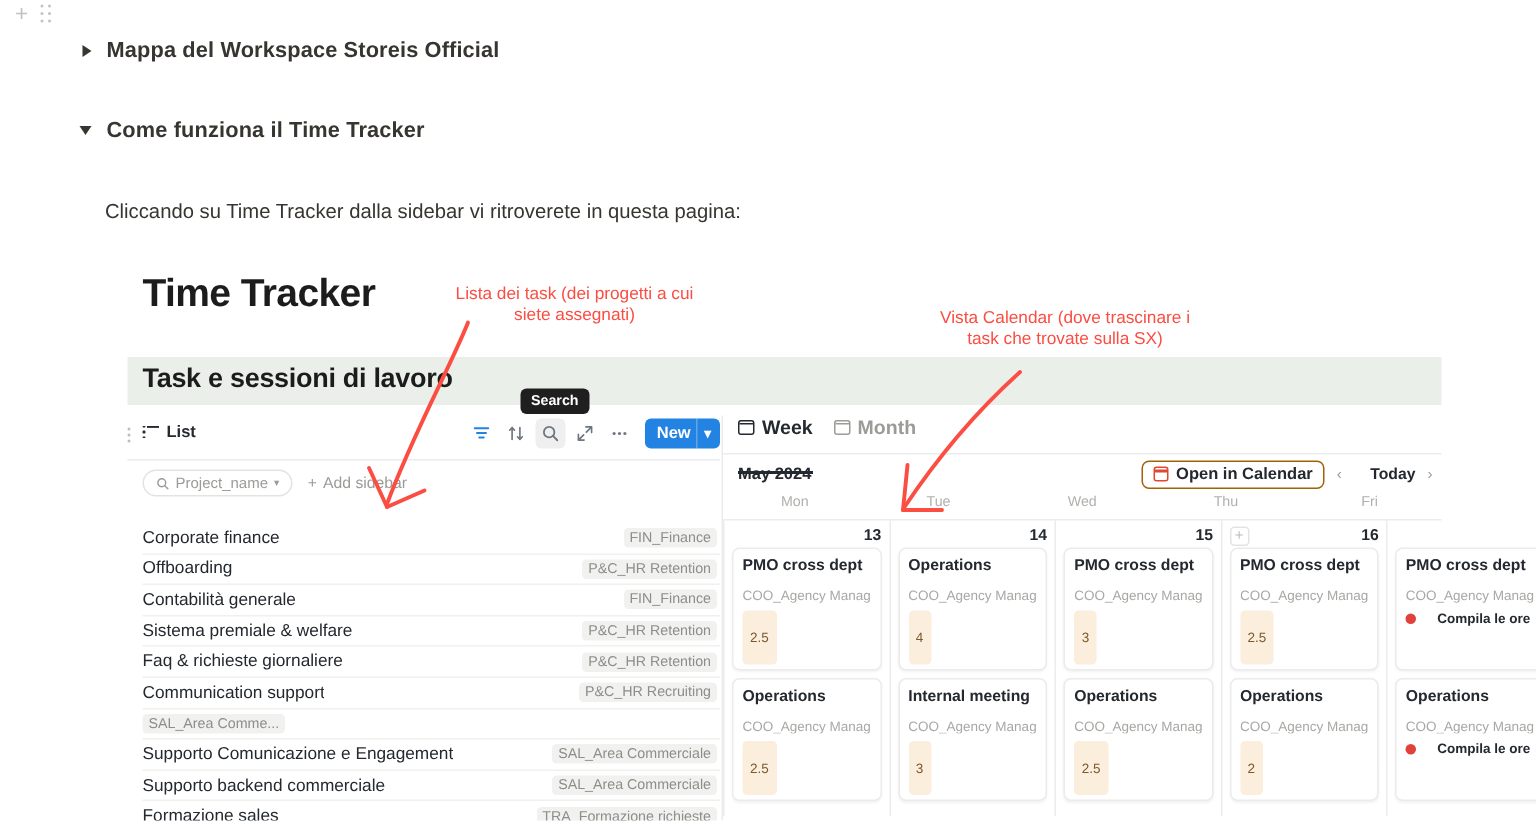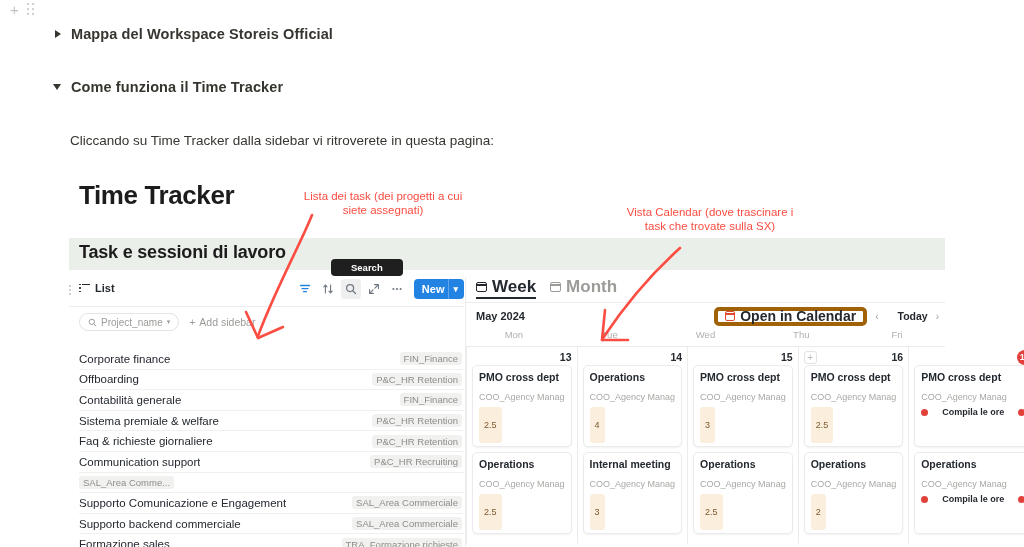--- a/index.html
+++ b/index.html
@@ -19,21 +19,21 @@
 
   .toggle-row { position:absolute; display:flex; align-items:center; gap:10px; color:#37352f; }
   .toggle-row .tri { width:0; height:0; flex:none; }
   .tri.closed { border-left:6px solid #37352f; border-top:4.5px solid transparent; border-bottom:4.5px solid transparent; }
   .tri.open { border-top:6px solid #37352f; border-left:4.5px solid transparent; border-right:4.5px solid transparent; }
   .toggle-label { font-size:14.5px; font-weight:600; letter-spacing:.1px; }
 
   .para { position:absolute; font-size:13.5px; color:#37352f; }
 
   
-  .shot { position:absolute; left:60px; top:178px; width:900px; height:369px; }
+  .shot { position:absolute; left:76px; top:178px; width:900px; height:369px; }
 
   .tt-title { position:absolute; left:19px; top:2px; font-size:26px; font-weight:bold; color:#1c1c1c; letter-spacing:-.4px; }
 
   .green-band { position:absolute; left:9px; top:60px; width:876px; height:32px; background:#eaefe9; }
   .green-band .band-text { position:absolute; left:10px; top:4px; font-size:18px; font-weight:bold; color:#1c1c1c; letter-spacing:-.2px; }
 
   
   .list-panel { position:absolute; left:9px; top:99px; width:395px; height:270px; }
   .list-toolbar { position:relative; height:30px; border-bottom:1px solid #ececec; }
   .lt-dots { position:absolute; left:0px; top:8px; display:grid; grid-template-rows:2px 2px 2px; gap:2px; }
@@ -46,43 +46,43 @@
   .ico-list b:nth-of-type(1){top:0;} .ico-list b:nth-of-type(2){top:3.6px;} .ico-list b:nth-of-type(3){top:7.2px;}
 
   .lt-actions { position:absolute; right:0; top:2px; display:flex; align-items:center; gap:3px; }
   .ico-btn { width:20px; height:20px; border-radius:4px; display:flex; align-items:center; justify-content:center; color:#6e7681; }
   .ico-btn.active { background:#efefef; }
   .filter-ico { color:#2383e2; }
   .btn-new { height:20px; background:#2383e2; color:#fff; border-radius:4px; display:flex; align-items:center; font-size:11px; font-weight:bold; padding:0 2px 0 8px; margin-left:4px; }
   .btn-new .sep { width:1px; height:20px; background:rgba(255,255,255,.28); margin:0 4px; }
   .btn-new .chev { font-size:9px; padding-right:4px; }
 
-  .tooltip { position:absolute; left:262px; top:-18px; background:#1f1f1f; color:#fff; font-size:9.5px; font-weight:bold; padding:3px 20px; border-radius:4px; }
+  .tooltip { position:absolute; left:262px; top:-18px; background:#1f1f1f; color:#fff; font-size:9.5px; font-weight:bold; padding:3px 7px; border-radius:4px; }
 
   .filter-row { position:absolute; left:10px; top:36px; display:flex; align-items:center; gap:10px; }
   .chip { display:flex; align-items:center; gap:4px; border:1px solid #e3e3e1; border-radius:12px; height:18px; padding:0 8px; font-size:10px; color:#9b9b98; }
   .add-filter { display:flex; align-items:center; gap:4px; font-size:10.5px; color:#9b9b98; }
 
   .rows { position:absolute; left:10px; top:60px; width:385px;margin-top:12px; }
   .row { display:flex; align-items:center; justify-content:space-between; height:20.6px; border-bottom:1px solid #f0f0ef; padding-right:2px; }
   .row .name { font-size:11.5px; color:#24292f; white-space:nowrap; overflow:hidden; text-overflow:ellipsis; max-width:270px; }
   .row .tag { font-size:9.5px; color:#8d8d8a; background:#f1f1f0; border-radius:3px; padding:1px 4px; white-space:nowrap; }
 
   
   .cal-panel { position:absolute; left:405px; top:99px; width:480px; height:270px; border-left:1px solid #ececec; padding-left:0px; }
   .cal-tabs { position:relative; height:26px; border-bottom:1px solid #ececec; display:flex; align-items:flex-start; gap:14px; padding-left:10px; }
-  .cal-tab { display:flex; align-items:center; gap:5px; font-size:17px; font-weight:bold; color:#9b9b98; padding-bottom:0; }
+  .cal-tab { display:flex; align-items:center; gap:5px; font-size:13px; font-weight:bold; color:#9b9b98; padding-bottom:22px; }
   .cal-tab.sel { color:#24292f; border-bottom:2px solid #24292f; }
   .mini-cal { width:11px; height:10px; border:1.3px solid currentColor; border-radius:2px; position:relative; }
   .mini-cal::before { content:""; position:absolute; left:0; right:0; top:1.4px; height:1.3px; background:currentColor; }
 
   .cal-sub { position:relative; height:26px; display:flex; align-items:center; padding:0 6px 0 10px; }
   .cal-month { font-size:11px; font-weight:bold; color:#24292f; }
   .cal-right { margin-left:auto; display:flex; align-items:center; gap:8px; }
-  .open-cal { display:flex; align-items:center; gap:5px; border:4px solid #a16207; border-radius:5px; height:19px; padding:0 7px; font-size:14px; font-weight:bold; color:#24292f; }
+  .open-cal { display:flex; align-items:center; gap:5px; border:1px solid #a16207; border-radius:5px; height:19px; padding:0 7px; font-size:11px; font-weight:bold; color:#24292f; }
   .cal-red { width:10px; height:10px; border:1.4px solid #e0492f; border-radius:2px; position:relative; }
   .cal-red::before { content:""; position:absolute; left:0; right:0; top:1.2px; height:1.4px; background:#e0492f; }
   .nav { display:flex; align-items:center; gap:8px; font-size:10.5px; color:#5c5c59; }
   .nav .arrow { color:#9b9b98; font-size:10px; }
   .nav .today { font-weight:bold; color:#24292f;margin-left:11px; }
 
   .dow { display:grid; grid-template-columns:repeat(5,1fr); height:17px; }
   .dow div { text-align:center; font-size:9.5px; color:#b0b0ad; }
 
   .grid { position:relative; display:grid; grid-template-columns:repeat(5,1fr); height:198px; border-top:1px solid #ececec; }

